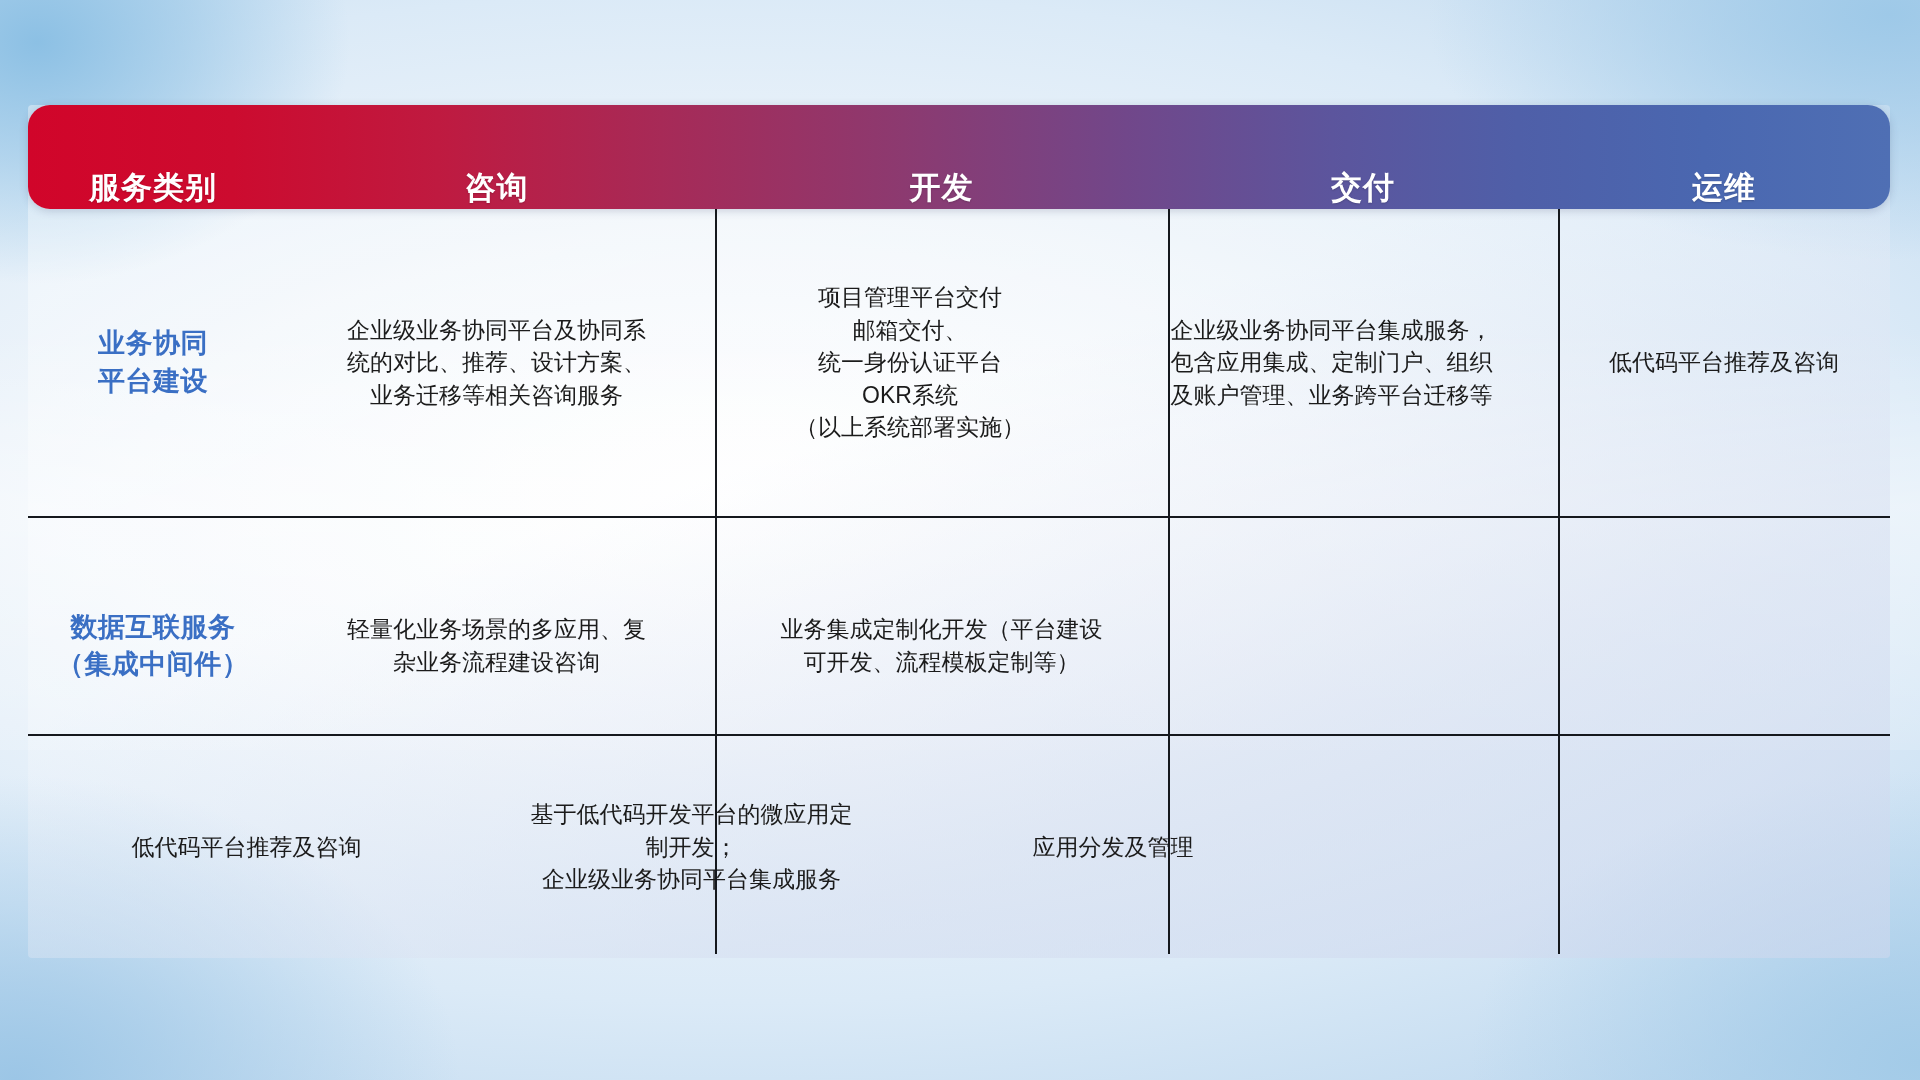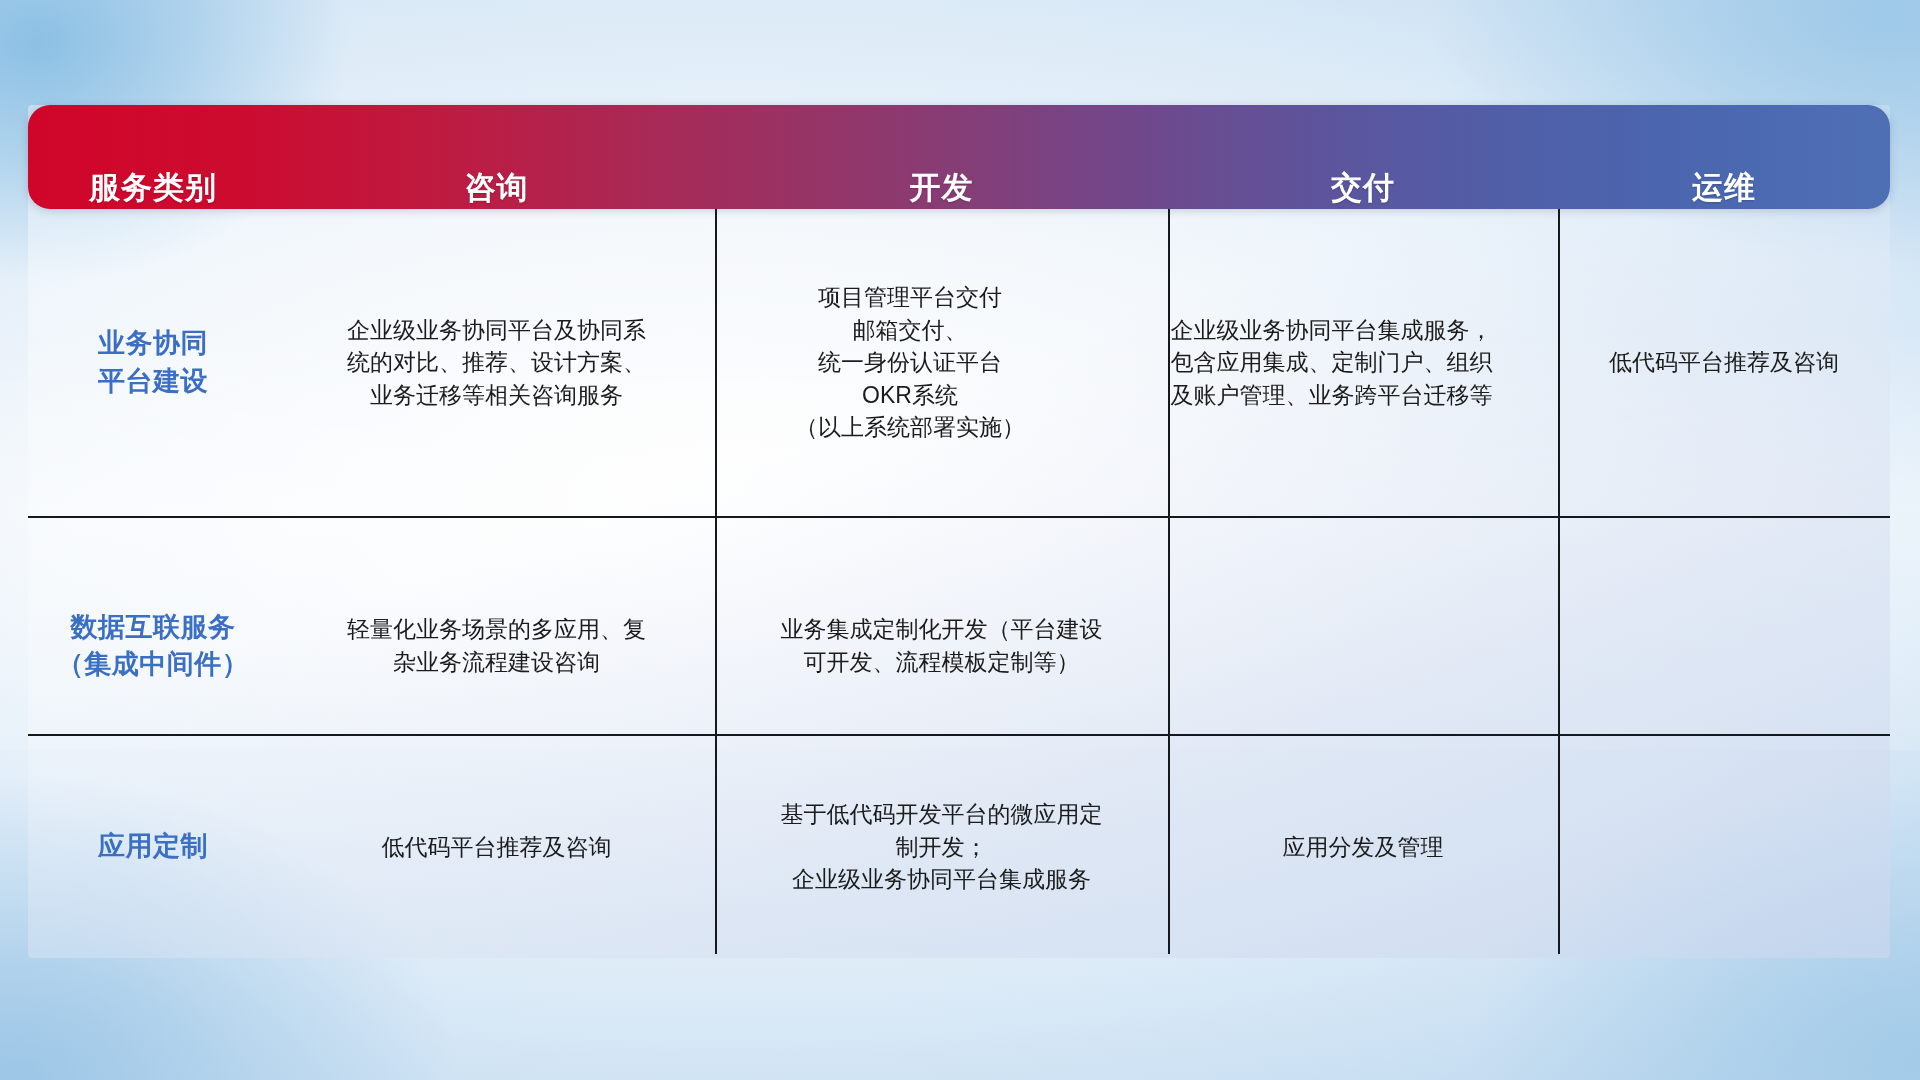--- a/index.html
+++ b/index.html
@@ -147,21 +147,20 @@
 （集成中间件）</div>
       <div class="cell col1">轻量化业务场景的多应用、复
 杂业务流程建设咨询</div>
       <div class="cell col2">业务集成定制化开发（平台建设
 可开发、流程模板定制等）</div>
       <div class="cell col3"></div>
       <div class="cell col4"></div>
     </div>
 
     <div class="row" style="top:527px;height:222px;">
-      <div class="cell cat col0">应用定制</div>
       <div class="cell col1">低代码平台推荐及咨询</div>
       <div class="cell col2">基于低代码开发平台的微应用定
 制开发；
 企业级业务协同平台集成服务</div>
       <div class="cell col3">应用分发及管理</div>
       <div class="cell col4"></div>
     </div>
 
     <div class="hdiv" style="top:307px;"></div>
     <div class="hdiv" style="top:525px;"></div>

